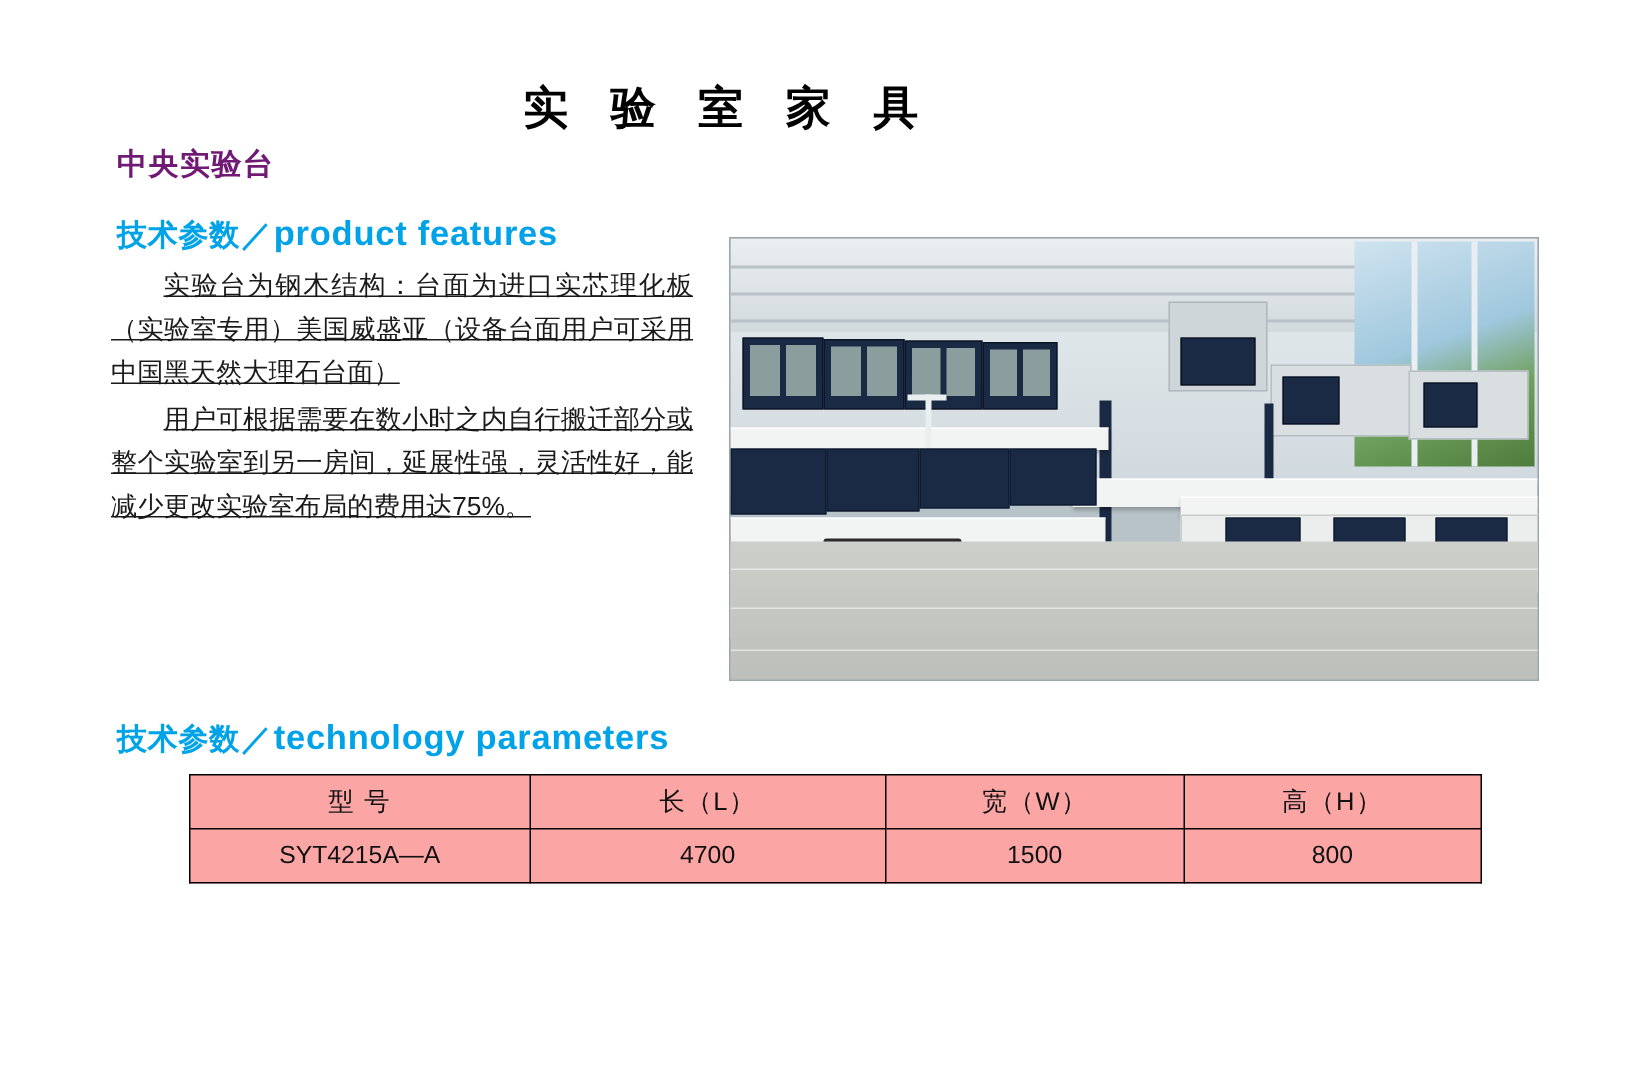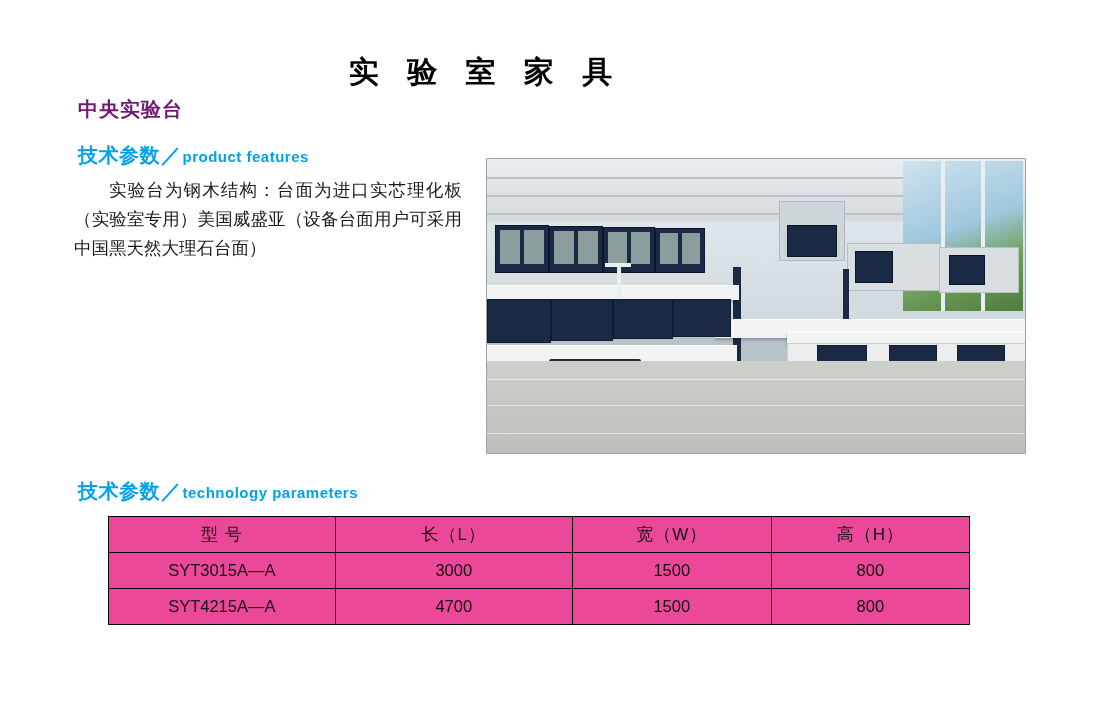--- a/index.html
+++ b/index.html
@@ -40,41 +40,42 @@
 
   .blue-heading {
     color: #00a2e8;
     font-weight: bold;
     font-size: 20px;
     letter-spacing: 0.5px;
     white-space: nowrap;
   }
   .blue-heading .cn { font-size: 20px; }
   .blue-heading .sep { font-size: 20px; padding: 0 1px; }
-  .blue-heading .en { font-size: 15px; }
+  .blue-heading .en { font-size: 23px; }
 
   #features-heading {
     position: absolute;
     top: 142px;
     left: 78px;
   }
 
   .body-text {
     position: absolute;
     top: 176px;
     left: 74px;
     width: 388px;
     font-size: 17.5px;
     line-height: 29px;
     color: #1a1a1a;
     text-align: justify;
   }
   .body-text p {
     margin: 0 0 2px 0;
     text-indent: 2em;
+    text-decoration: underline;
   }
 
   .photo {
     position: absolute;
     top: 158px;
     left: 486px;
     width: 540px;
     height: 296px;
     overflow: hidden;
     background: #b8c3c9;
@@ -146,24 +147,24 @@
 
   #params-heading {
     position: absolute;
     top: 478px;
     left: 78px;
   }
 
   .spec-table {
     position: absolute;
     top: 516px;
-    left: 108px;
+    left: 126px;
     width: 862px;
     border-collapse: collapse;
-    background: #ec4899;
+    background: #fca5a5;
   }
   .spec-table td, .spec-table th {
     border: 1px solid #000000;
     height: 35px;
     text-align: center;
     font-size: 16.5px;
     font-weight: normal;
     color: #111111;
     padding: 0;
   }
@@ -182,20 +183,21 @@
 <div class="page-title">实 验 室 家 具</div>
 
 <div class="section-heading">中央实验台</div>
 
 <div class="blue-heading" id="features-heading">
   <span class="cn">技术参数</span><span class="sep">／</span><span class="en">product features</span>
 </div>
 
 <div class="body-text">
   <p>实验台为钢木结构：台面为进口实芯理化板（实验室专用）美国威盛亚（设备台面用户可采用中国黑天然大理石台面）</p>
+  <p>用户可根据需要在数小时之内自行搬迁部分或整个实验室到另一房间，延展性强，灵活性好，能减少更改实验室布局的费用达75%。</p>
 </div>
 
 <div class="photo">
   <div class="ph-ceiling"></div>
   <div class="ph-ceil-line" style="left:0;top:18px;width:470px;"></div>
   <div class="ph-ceil-line" style="left:0;top:36px;width:470px;"></div>
   <div class="ph-ceil-line" style="left:0;top:54px;width:470px;"></div>
 
   <div class="ph-wall"></div>
 
@@ -268,25 +270,19 @@
   <thead>
     <tr>
       <td class="c0">型    号</td>
       <td class="c1">长（L）</td>
       <td class="c2">宽（W）</td>
       <td class="c3">高（H）</td>
     </tr>
   </thead>
   <tbody>
     <tr>
-      <td class="c0">SYT3015A—A</td>
-      <td class="c1">3000</td>
-      <td class="c2">1500</td>
-      <td class="c3">800</td>
-    </tr>
-    <tr>
       <td class="c0">SYT4215A—A</td>
       <td class="c1">4700</td>
       <td class="c2">1500</td>
       <td class="c3">800</td>
     </tr>
   </tbody>
 </table>
 
 </body></html>

